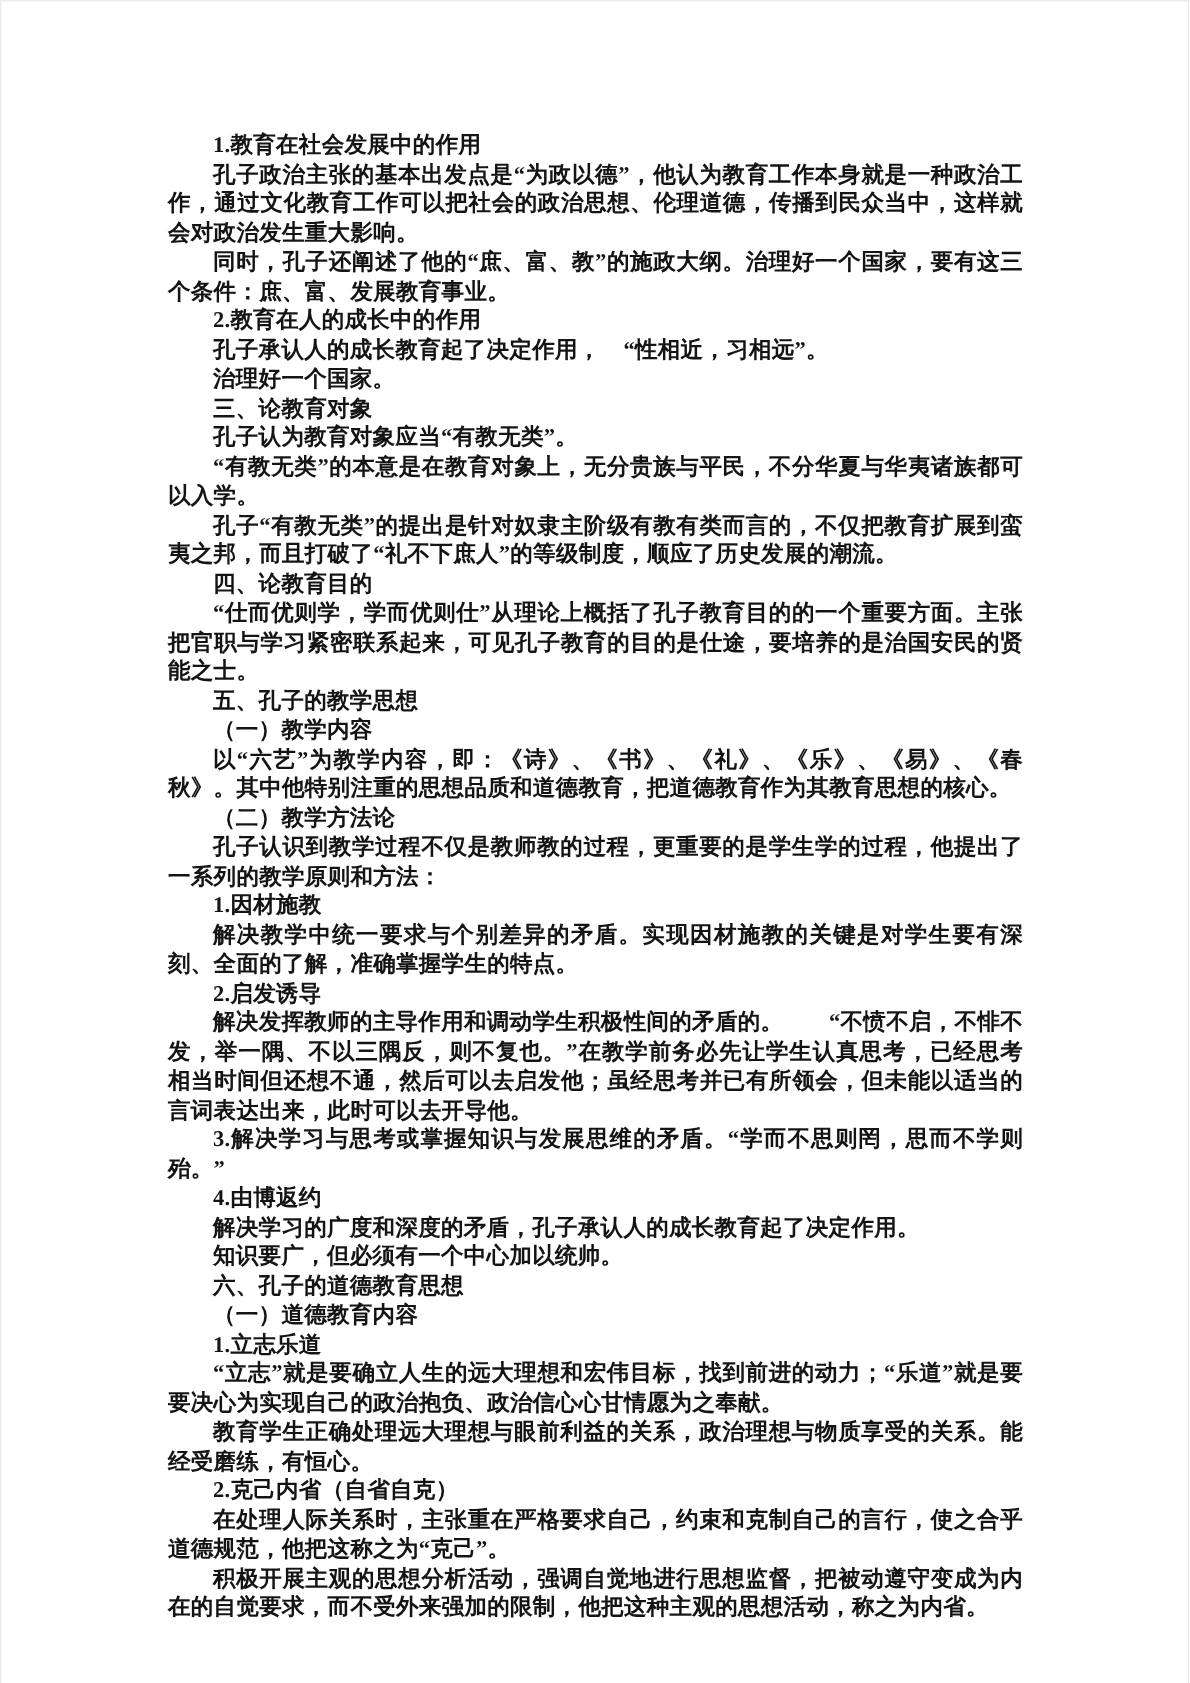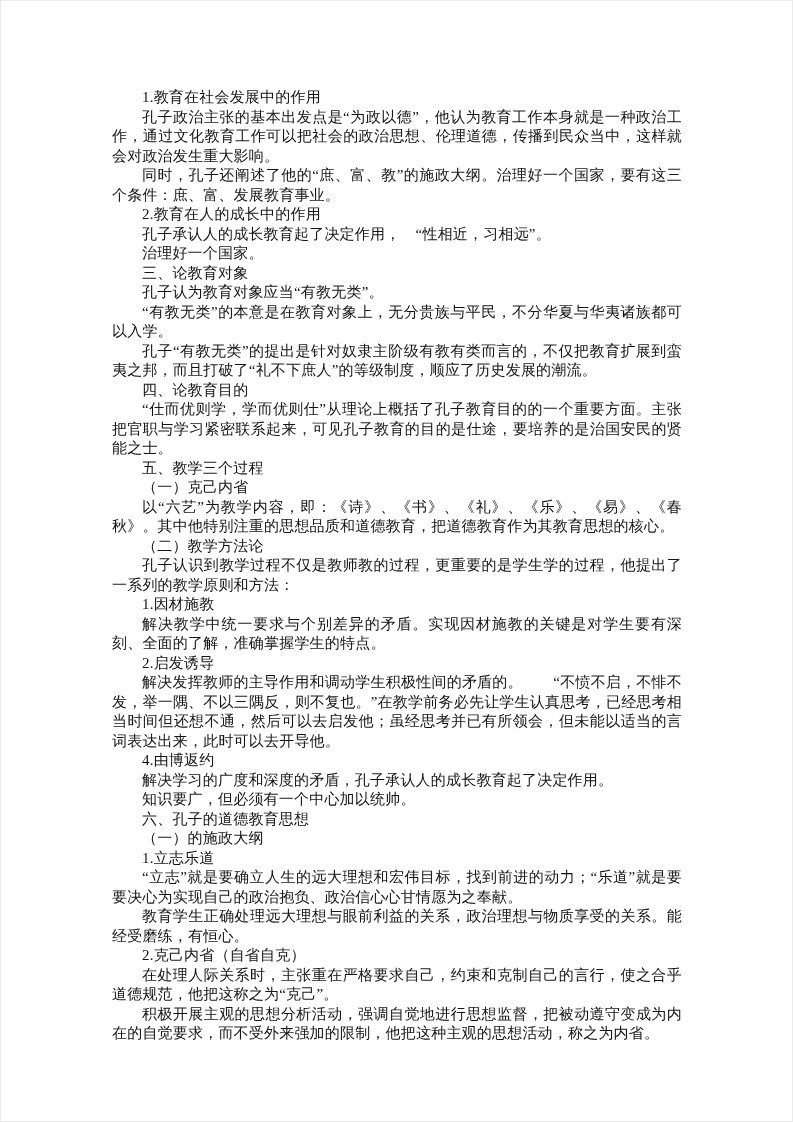--- a/index.html
+++ b/index.html
@@ -23,53 +23,55 @@
   }
   .para {
     margin: 0;
     font-size: 15px;
     line-height: 19.5px;
     color: #141414;
     text-indent: 2em;
     text-align: justify;
     letter-spacing: 0.2px;
     word-break: break-all;
+    font-weight: bold;
   }
 </style>
 </head>
 <body>
 
 <div class="page">
   <div>
       <p class="para">1.教育在社会发展中的作用</p>
       <p class="para">孔子政治主张的基本出发点是“为政以德”，他认为教育工作本身就是一种政治工作，通过文化教育工作可以把社会的政治思想、伦理道德，传播到民众当中，这样就会对政治发生重大影响。</p>
       <p class="para">同时，孔子还阐述了他的“庶、富、教”的施政大纲。治理好一个国家，要有这三个条件：庶、富、发展教育事业。</p>
       <p class="para">2.教育在人的成长中的作用</p>
       <p class="para">孔子承认人的成长教育起了决定作用，　“性相近，习相远”。</p>
       <p class="para">治理好一个国家。</p>
       <p class="para">三、论教育对象</p>
       <p class="para">孔子认为教育对象应当“有教无类”。</p>
       <p class="para">“有教无类”的本意是在教育对象上，无分贵族与平民，不分华夏与华夷诸族都可以入学。</p>
       <p class="para">孔子“有教无类”的提出是针对奴隶主阶级有教有类而言的，不仅把教育扩展到蛮夷之邦，而且打破了“礼不下庶人”的等级制度，顺应了历史发展的潮流。</p>
       <p class="para">四、论教育目的</p>
       <p class="para">“仕而优则学，学而优则仕”从理论上概括了孔子教育目的的一个重要方面。主张把官职与学习紧密联系起来，可见孔子教育的目的是仕途，要培养的是治国安民的贤能之士。</p>
-      <p class="para">五、教学三个过程</p>
-      <p class="para">（一）克己内省</p>
+      <p class="para">五、孔子的教学思想</p>
+      <p class="para">（一）教学内容</p>
       <p class="para">以“六艺”为教学内容，即：《诗》、《书》、《礼》、《乐》、《易》、《春秋》。其中他特别注重的思想品质和道德教育，把道德教育作为其教育思想的核心。</p>
       <p class="para">（二）教学方法论</p>
       <p class="para">孔子认识到教学过程不仅是教师教的过程，更重要的是学生学的过程，他提出了一系列的教学原则和方法：</p>
       <p class="para">1.因材施教</p>
       <p class="para">解决教学中统一要求与个别差异的矛盾。实现因材施教的关键是对学生要有深刻、全面的了解，准确掌握学生的特点。</p>
       <p class="para">2.启发诱导</p>
       <p class="para">解决发挥教师的主导作用和调动学生积极性间的矛盾的。　　“不愤不启，不悱不发，举一隅、不以三隅反，则不复也。”在教学前务必先让学生认真思考，已经思考相当时间但还想不通，然后可以去启发他；虽经思考并已有所领会，但未能以适当的言词表达出来，此时可以去开导他。</p>
+      <p class="para">3.解决学习与思考或掌握知识与发展思维的矛盾。“学而不思则罔，思而不学则殆。”</p>
       <p class="para">4.由博返约</p>
       <p class="para">解决学习的广度和深度的矛盾，孔子承认人的成长教育起了决定作用。</p>
       <p class="para">知识要广，但必须有一个中心加以统帅。</p>
       <p class="para">六、孔子的道德教育思想</p>
-      <p class="para">（一）的施政大纲</p>
+      <p class="para">（一）道德教育内容</p>
       <p class="para">1.立志乐道</p>
       <p class="para">“立志”就是要确立人生的远大理想和宏伟目标，找到前进的动力；“乐道”就是要要决心为实现自己的政治抱负、政治信心心甘情愿为之奉献。</p>
       <p class="para">教育学生正确处理远大理想与眼前利益的关系，政治理想与物质享受的关系。能经受磨练，有恒心。</p>
       <p class="para">2.克己内省（自省自克）</p>
       <p class="para">在处理人际关系时，主张重在严格要求自己，约束和克制自己的言行，使之合乎道德规范，他把这称之为“克己”。</p>
       <p class="para">积极开展主观的思想分析活动，强调自觉地进行思想监督，把被动遵守变成为内在的自觉要求，而不受外来强加的限制，他把这种主观的思想活动，称之为内省。</p>
     </div>
 </div>
 
 </body></html>

